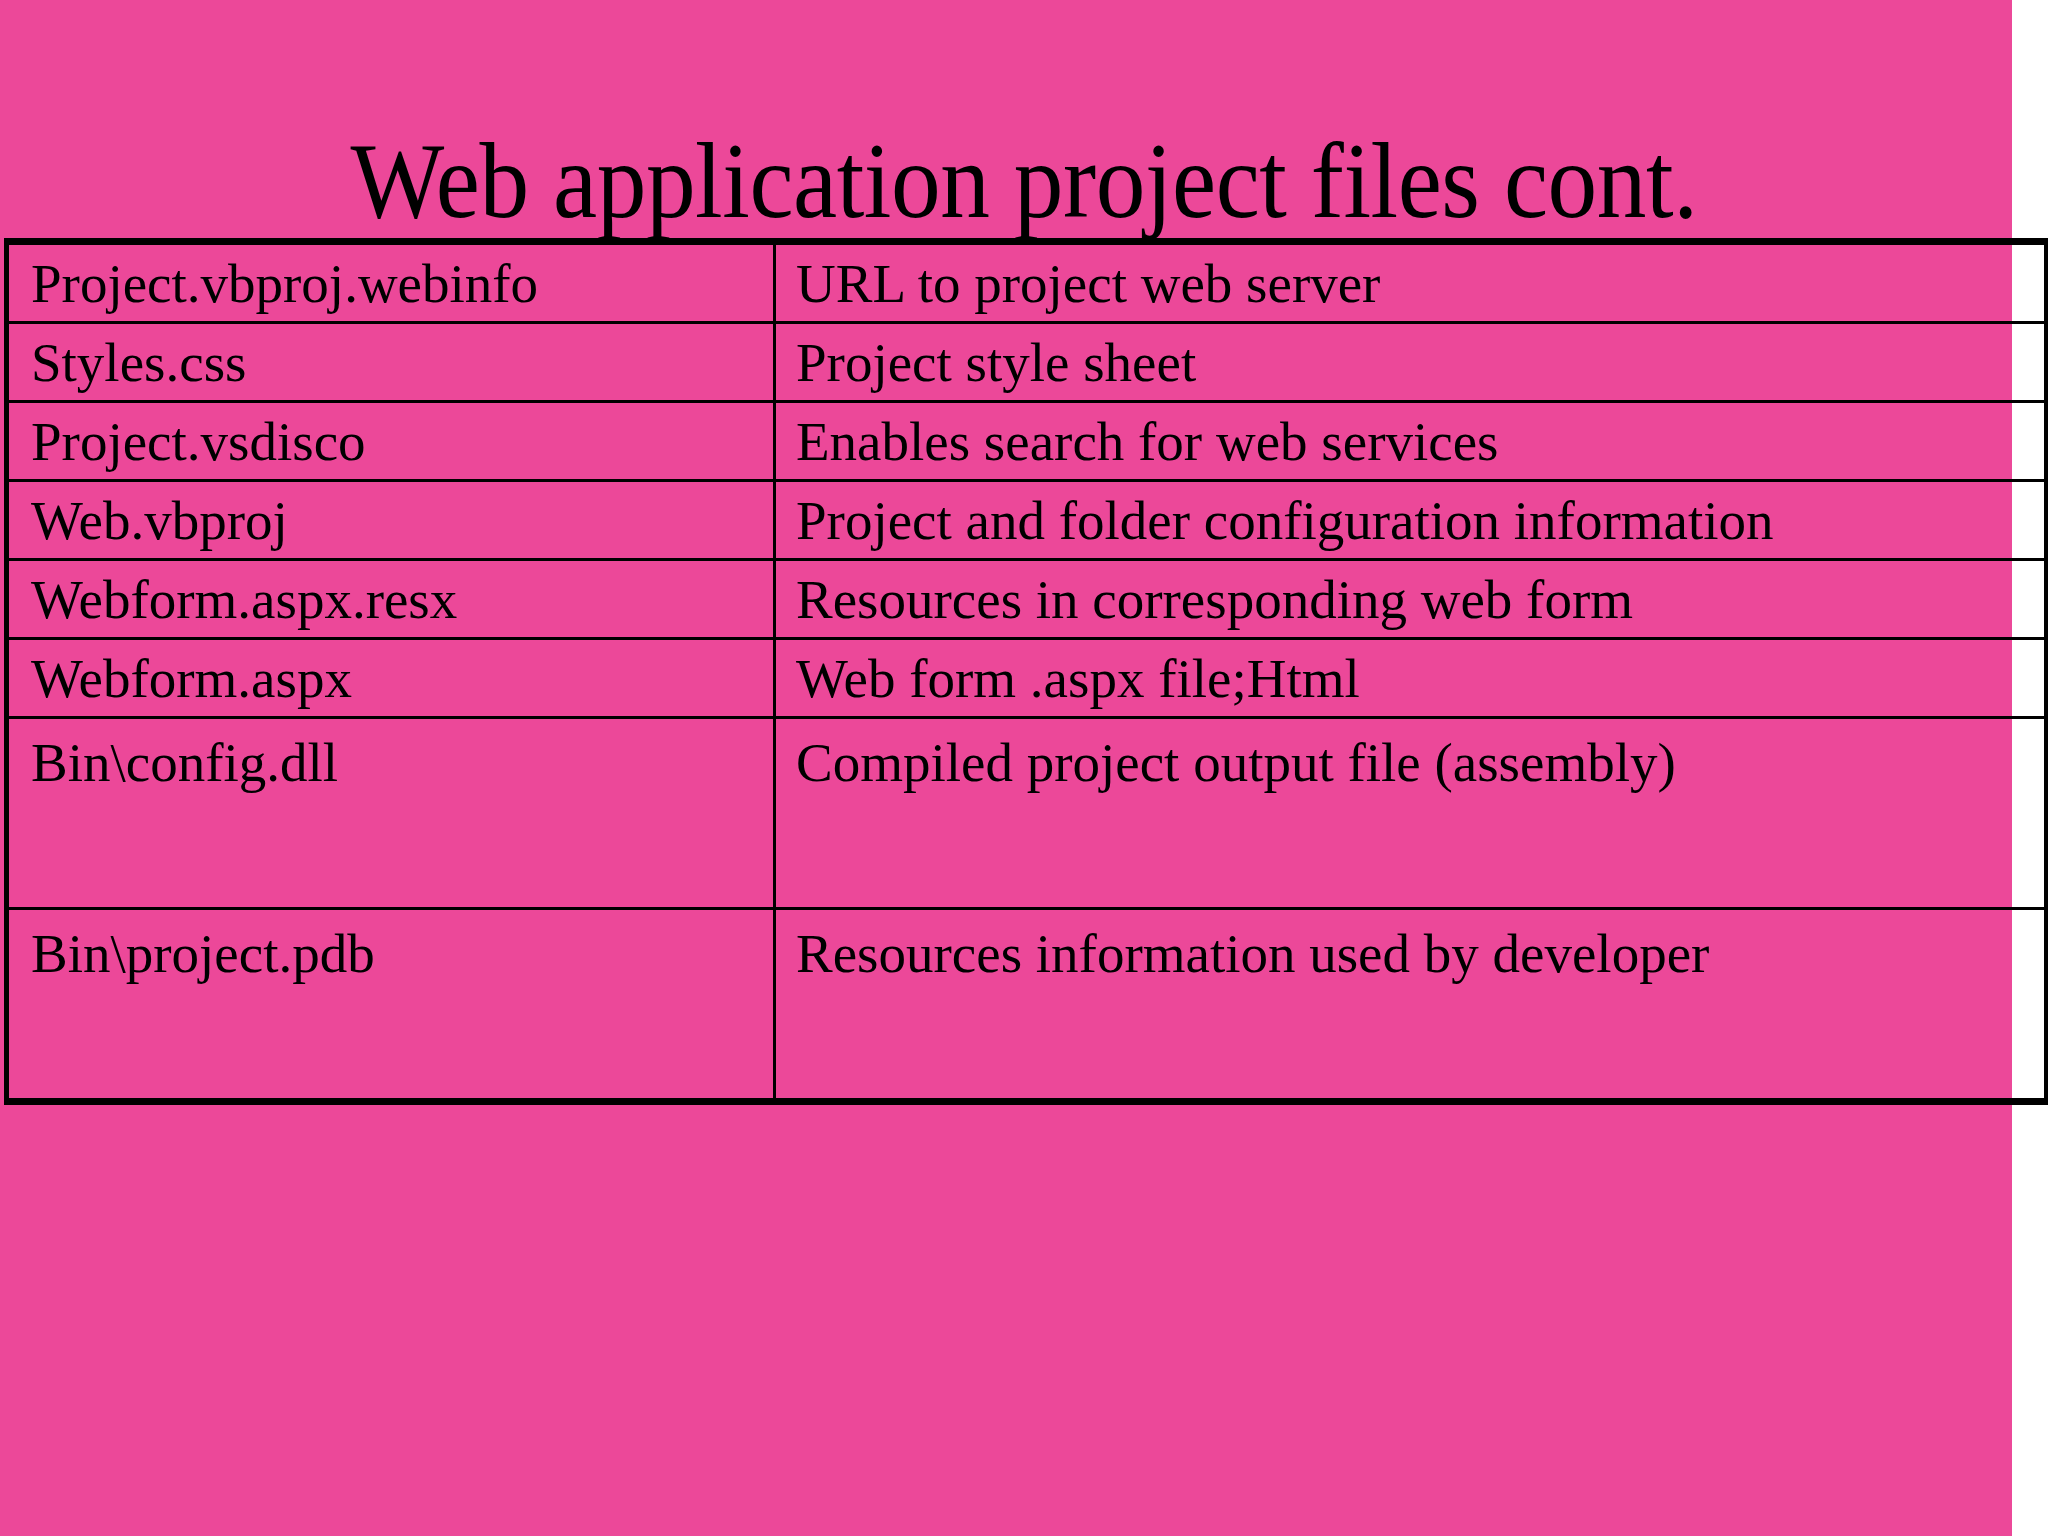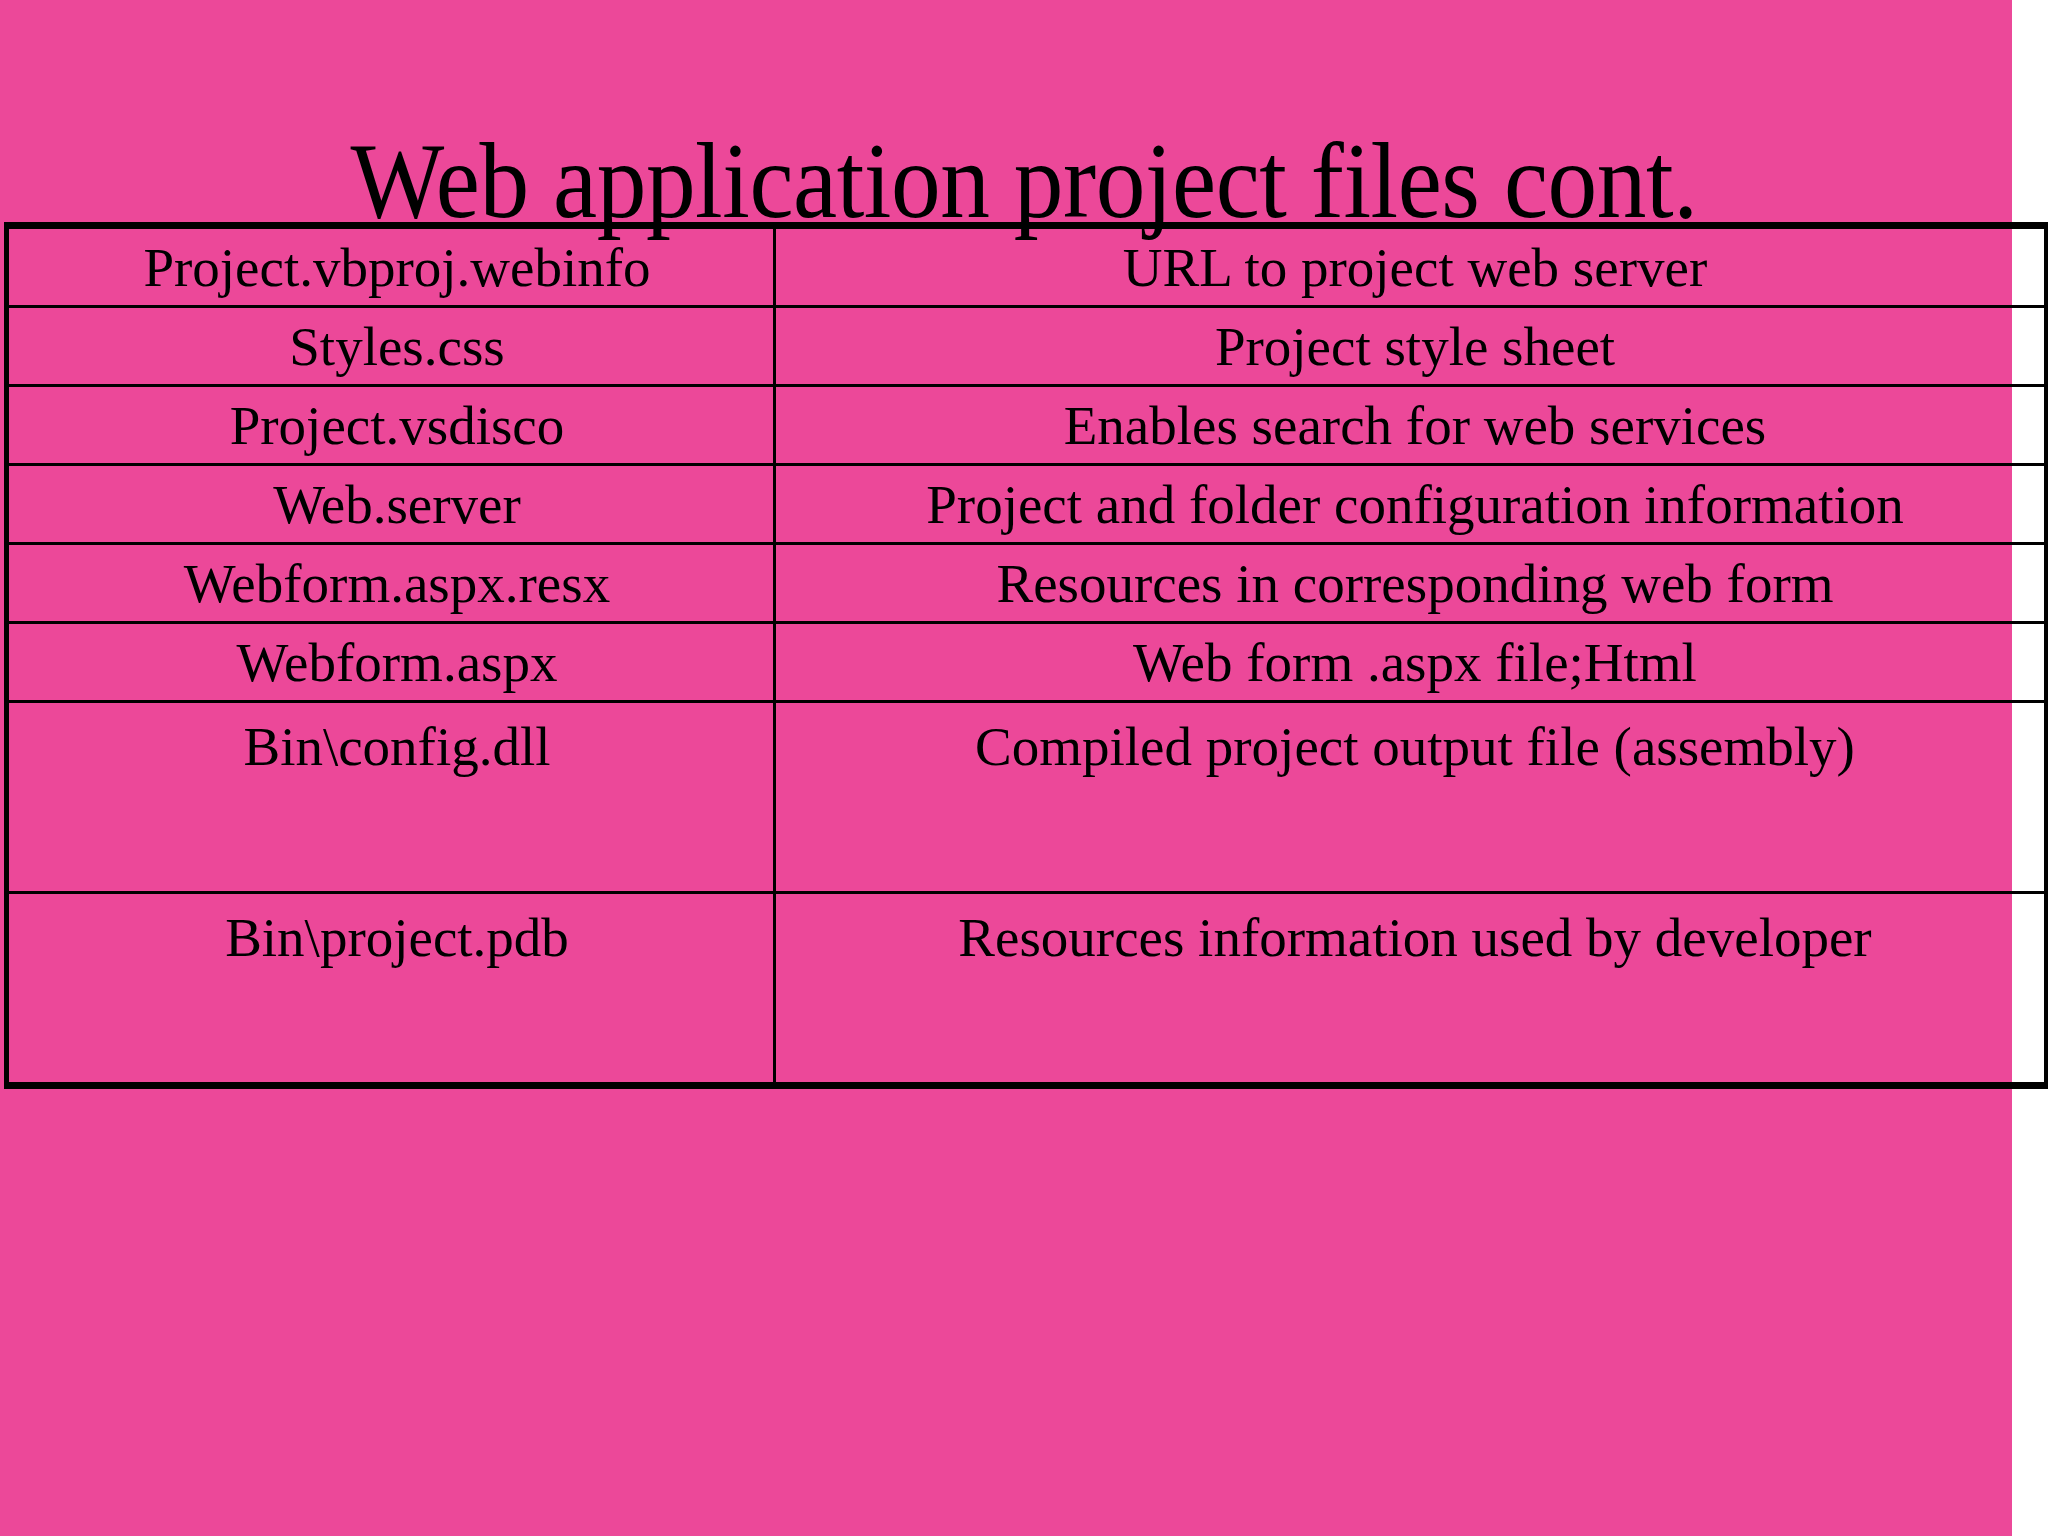--- a/index.html
+++ b/index.html
@@ -37,29 +37,28 @@
     color: #000000;
     white-space: nowrap;
     transform: scaleX(0.92);
     transform-origin: center top;
   }
 
   
   .file-table {
     position: absolute;
     left: 4px;
-    top: 222px;
+    top: 238px;
     width: 2040px;
     border-collapse: collapse;
     table-layout: fixed;
     border-top: 7px solid #000000;
     border-bottom: 7px solid #000000;
     border-left: 5px solid #000000;
     border-right: 5px solid #000000;
-    text-align: center;
   }
 
   .file-table col.c-name { width: 768px; }
   .file-table col.c-desc { width: 1272px; }
 
   .file-table tr {
     border-bottom: 3px solid #000000;
   }
   .file-table tr:last-child {
     border-bottom: none;
@@ -127,21 +126,21 @@
         <tr class="row-std">
           <td>
             <span class="cell-text">Project.vsdisco</span>
           </td>
           <td>
             <span class="cell-text">Enables search for web services</span>
           </td>
         </tr>
         <tr class="row-std">
           <td>
-            <span class="cell-text">Web.server</span>
+            <span class="cell-text">Web.vbproj</span>
           </td>
           <td>
             <span class="cell-text">Project and folder configuration information</span>
           </td>
         </tr>
         <tr class="row-std">
           <td>
             <span class="cell-text">Webform.aspx.resx</span>
           </td>
           <td>

